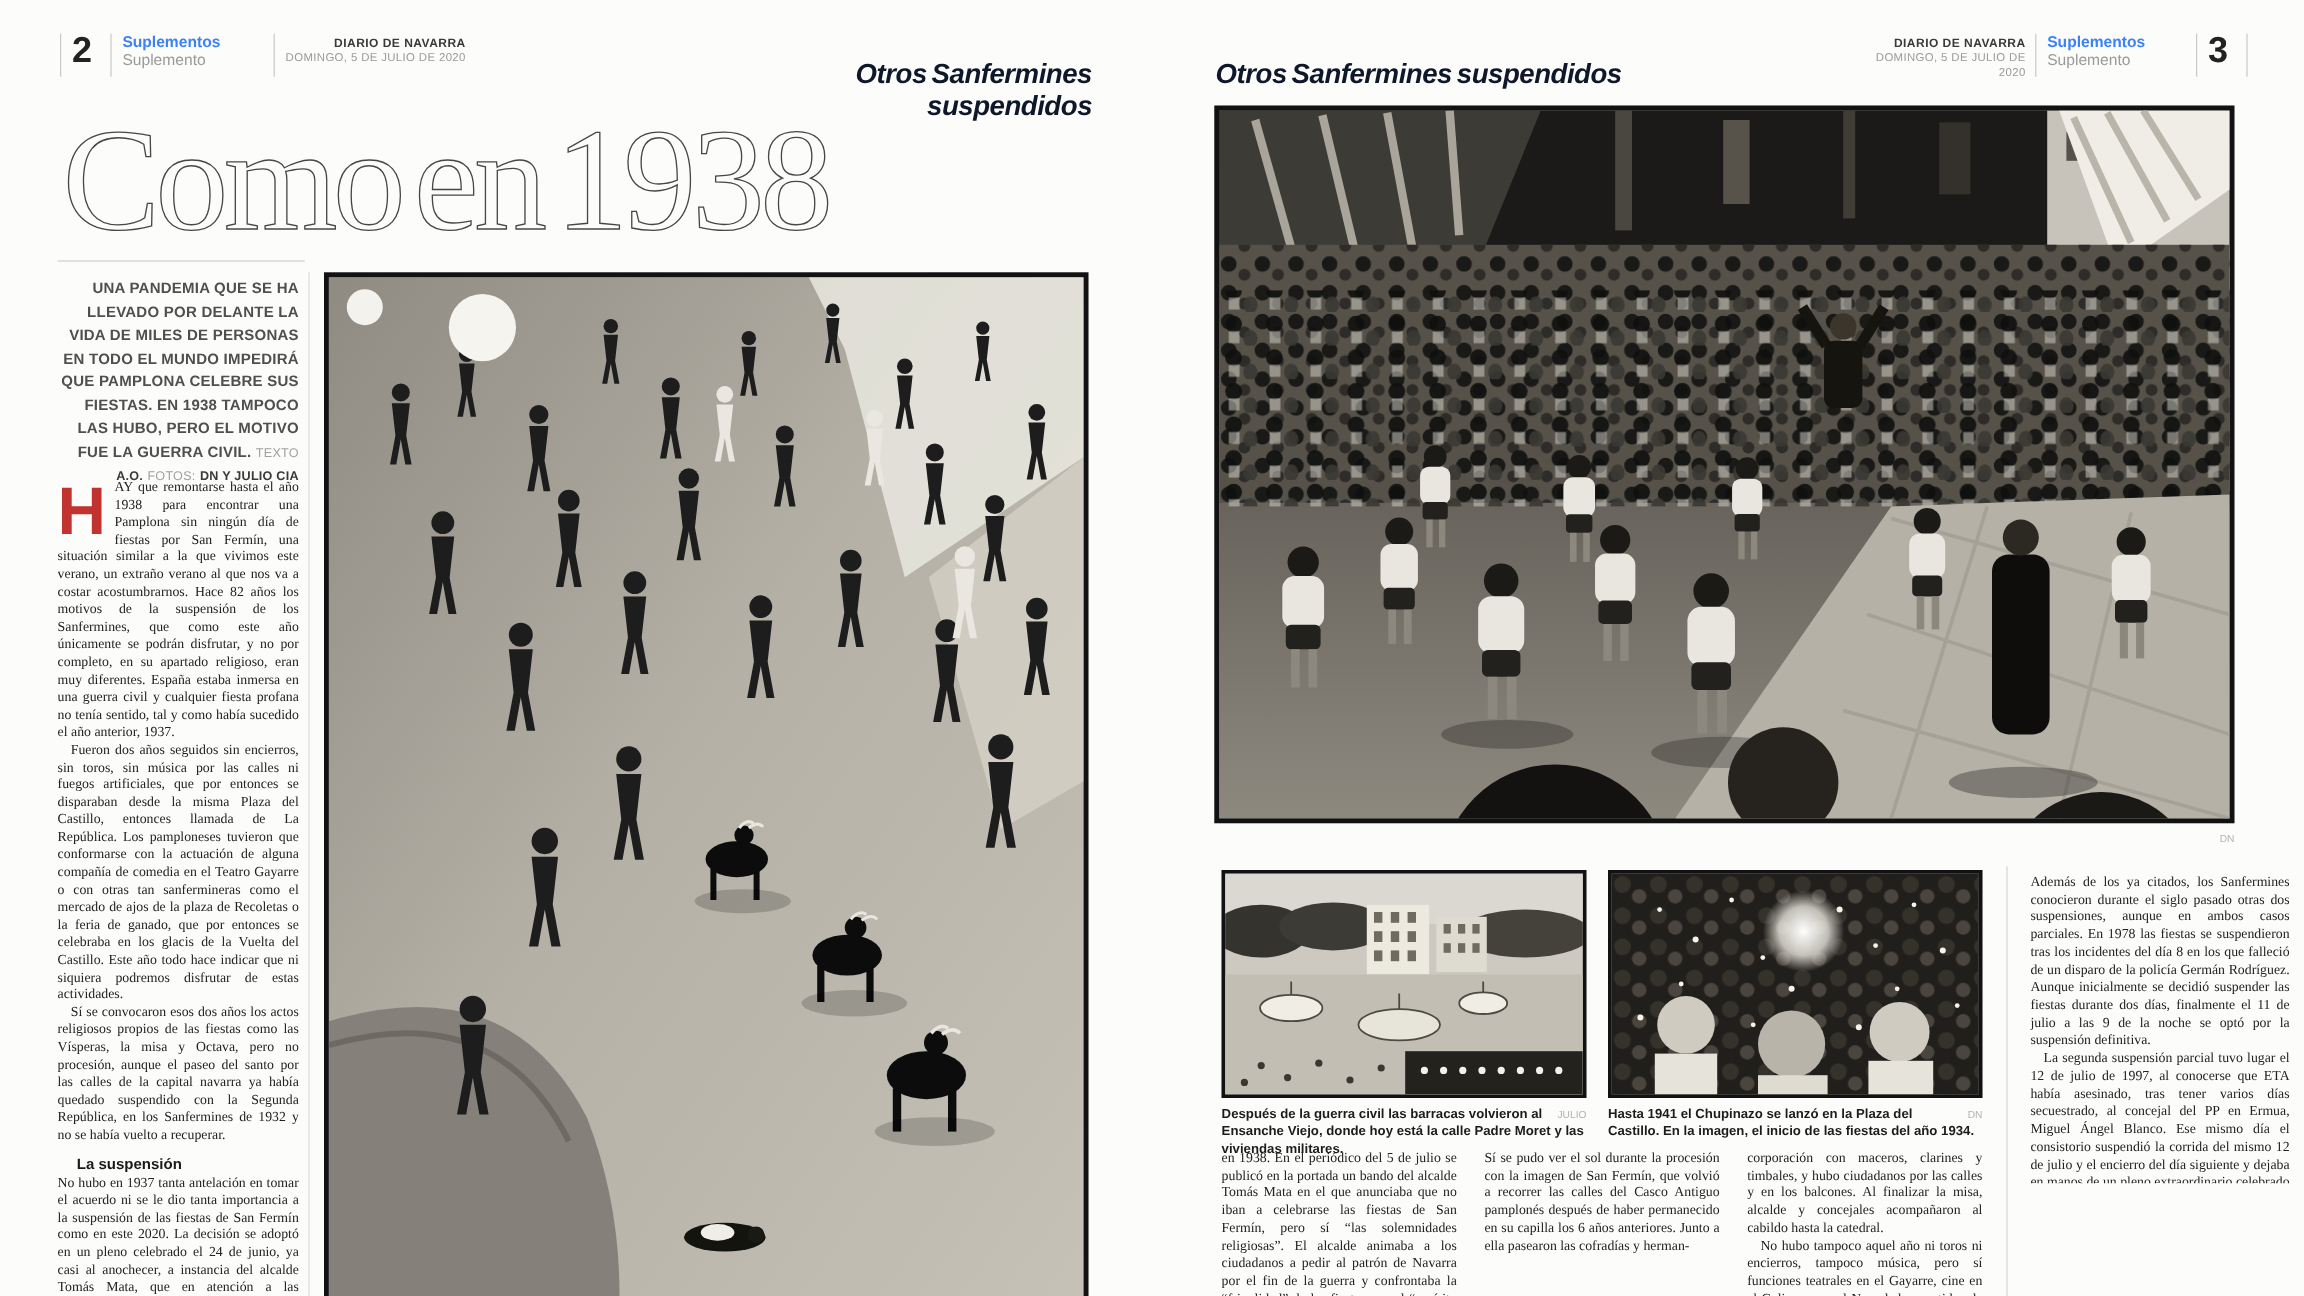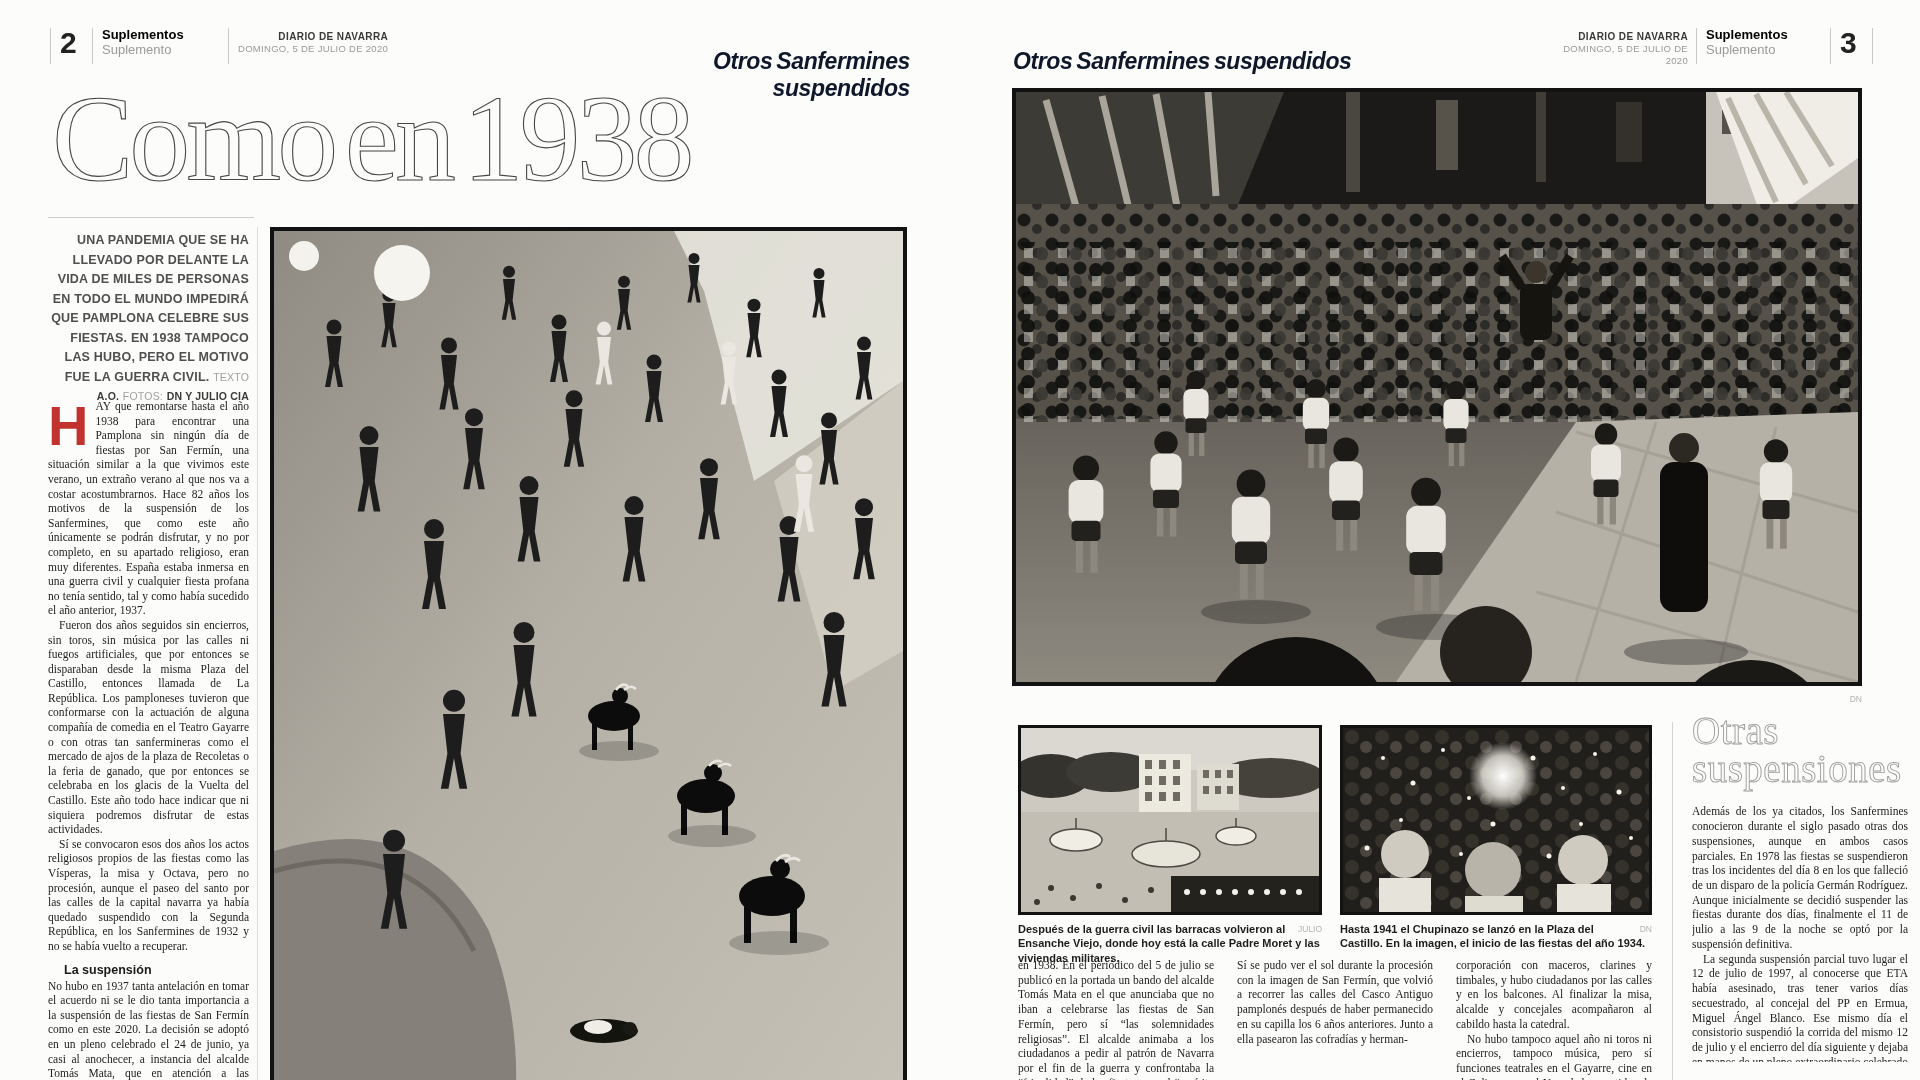--- a/index.html
+++ b/index.html
@@ -3,30 +3,30 @@
 <meta charset="utf-8">
 <style>
   html,body{margin:0;padding:0;background:#e8e8e6;}
   .spread{position:relative;width:1920px;height:1080px;background:#fcfcfb;overflow:hidden;
           font-family:"Liberation Sans",sans-serif;color:#1e1e1e;}
   .abs{position:absolute;}
 
   
   .vrule{position:absolute;width:1px;background:#c9c9c9;}
   .pagenum{font:700 30px "Liberation Sans",sans-serif;color:#222;}
-  .sec-top{font:700 13px "Liberation Sans",sans-serif;color:#000000;line-height:1.15;}
+  .sec-top{font:700 13px "Liberation Sans",sans-serif;color:#3b82f6;line-height:1.15;}
   .sec-sub{font:400 13px "Liberation Sans",sans-serif;color:#9a9a9a;line-height:1.15;}
   .paper{font:700 10px "Liberation Sans",sans-serif;color:#3a3a3a;letter-spacing:.4px;line-height:1.3;text-align:right;}
   .pdate{font:400 9.5px "Liberation Sans",sans-serif;color:#9a9a9a;letter-spacing:.3px;line-height:1.3;}
 
   .kicker{font:700 23px "Liberation Sans",sans-serif;font-style:italic;color:#0f172a;
           letter-spacing:-.4px;word-spacing:-2px;}
 
   .headline{font-family:"Liberation Serif",serif;font-weight:400;font-size:122px;
-            letter-spacing:-4px;word-spacing:-16px;color:#3f3f3f;line-height:1;white-space:nowrap;}
+            letter-spacing:-4px;word-spacing:-16px;color:#3f3f3f;line-height:1;white-space:nowrap;margin-top:12px;}
   @supports (-webkit-text-stroke: 1px #000){
     .headline{color:#fcfcfb;-webkit-text-stroke:1.1px #474747;}
     .sidebar-title{color:#fcfcfb !important;-webkit-text-stroke:.9px #9c9c9c;}
   }
 
   .hr{position:absolute;height:1px;background:#cfcfcf;}
 
   .lead{font:700 12.5px "Liberation Sans",sans-serif;color:#4f4f4f;line-height:1.56;
         letter-spacing:.2px;text-align:right;}
   .credit-label{color:#a0a0a0;font-weight:400;font-size:10.5px;}
@@ -404,23 +404,19 @@
   <div class="col" style="left:1237px;top:958px;width:196px;height:122px;">
     <p>Sí se pudo ver el sol durante la procesión con la imagen de San Fermín, que volvió a recorrer las calles del Casco Antiguo pamplonés después de haber permanecido en su capilla los 6 años anteriores. Junto a ella pasearon las cofradías y herman-</p>
   </div>
   <div class="col" style="left:1456px;top:958px;width:196px;height:122px;">
     <p>corporación con maceros, clarines y timbales, y hubo ciudadanos por las calles y en los balcones. Al finalizar la misa, alcalde y concejales acompañaron al cabildo hasta la catedral.</p>
     <p>No hubo tampoco aquel año ni toros ni encierros, tampoco música, pero sí funciones teatrales en el Gayarre, cine en el Coliseo y en el Novedades, partidos de pelota en el Euskal Jai, feria de ganado en la Ciu-</p>
   </div>
 
   <div class="vrule" style="left:1672px;top:722px;height:358px;background:#d4d4d4;"></div>
   <div class="abs" style="left:1692px;top:712px;width:216px;">
-    <div class="sidebar-title">
-      <div>Otras</div>
-      <div>suspensiones</div>
-    </div>
     <div class="col" style="position:static;margin-top:16px;height:258px;width:216px;">
       <p>Además de los ya citados, los Sanfermines conocieron durante el siglo pasado otras dos suspensiones, aunque en ambos casos parciales. En 1978 las fiestas se suspendieron tras los incidentes del día 8 en los que falleció de un disparo de la policía Germán Rodríguez. Aunque inicialmente se decidió suspender las fiestas durante dos días, finalmente el 11 de julio a las 9 de la noche se optó por la suspensión definitiva.</p>
       <p>La segunda suspensión parcial tuvo lugar el 12 de julio de 1997, al conocerse que ETA había asesinado, tras tener varios días secuestrado, al concejal del PP en Ermua, Miguel Ángel Blanco. Ese mismo día el consistorio suspendió la corrida del mismo 12 de julio y el encierro del día siguiente y dejaba en manos de un pleno extraordinario celebrado el día 13 la decisión de reanudar o no las fiestas, que continuaron definitiva-</p>
     </div>
   </div>
 
 </div>
 
 </body></html>

